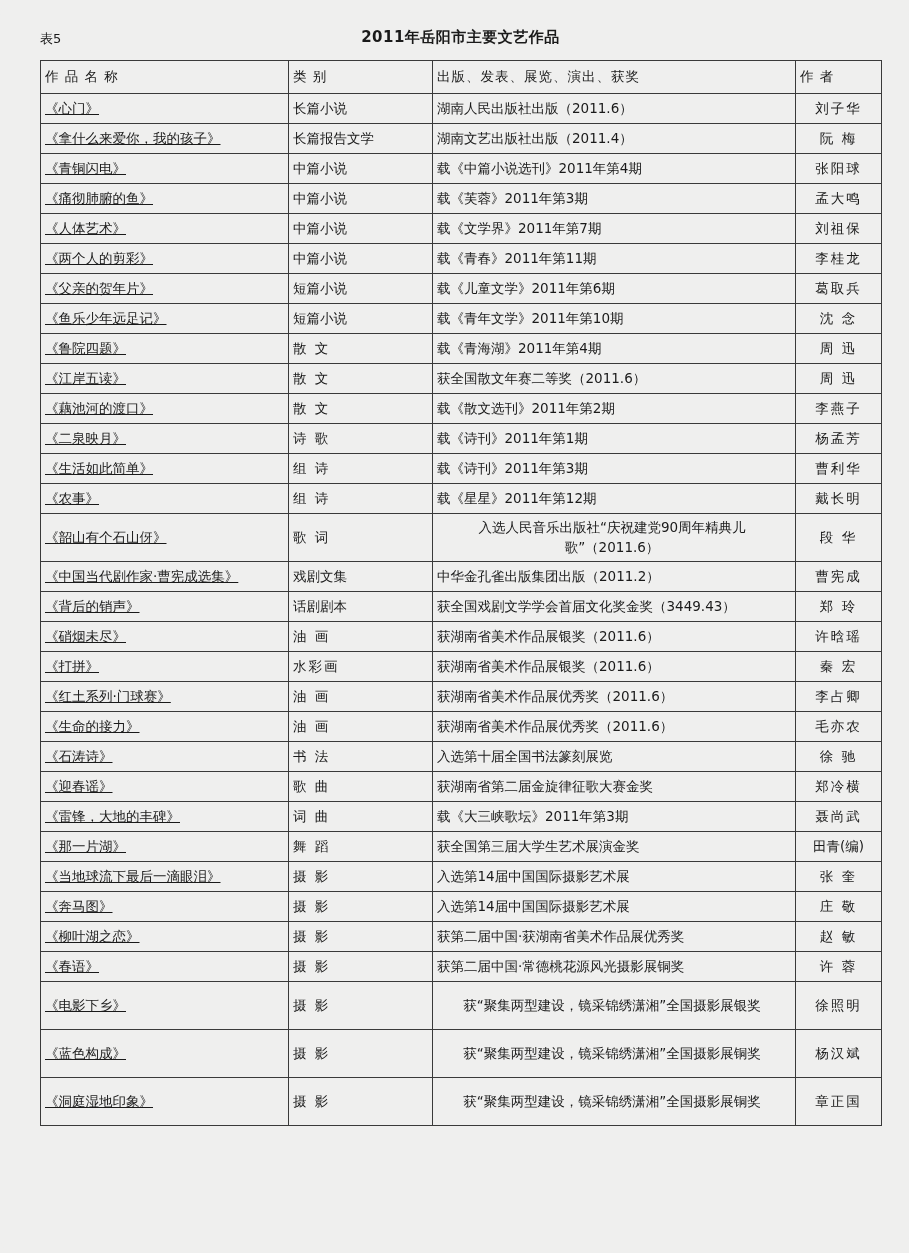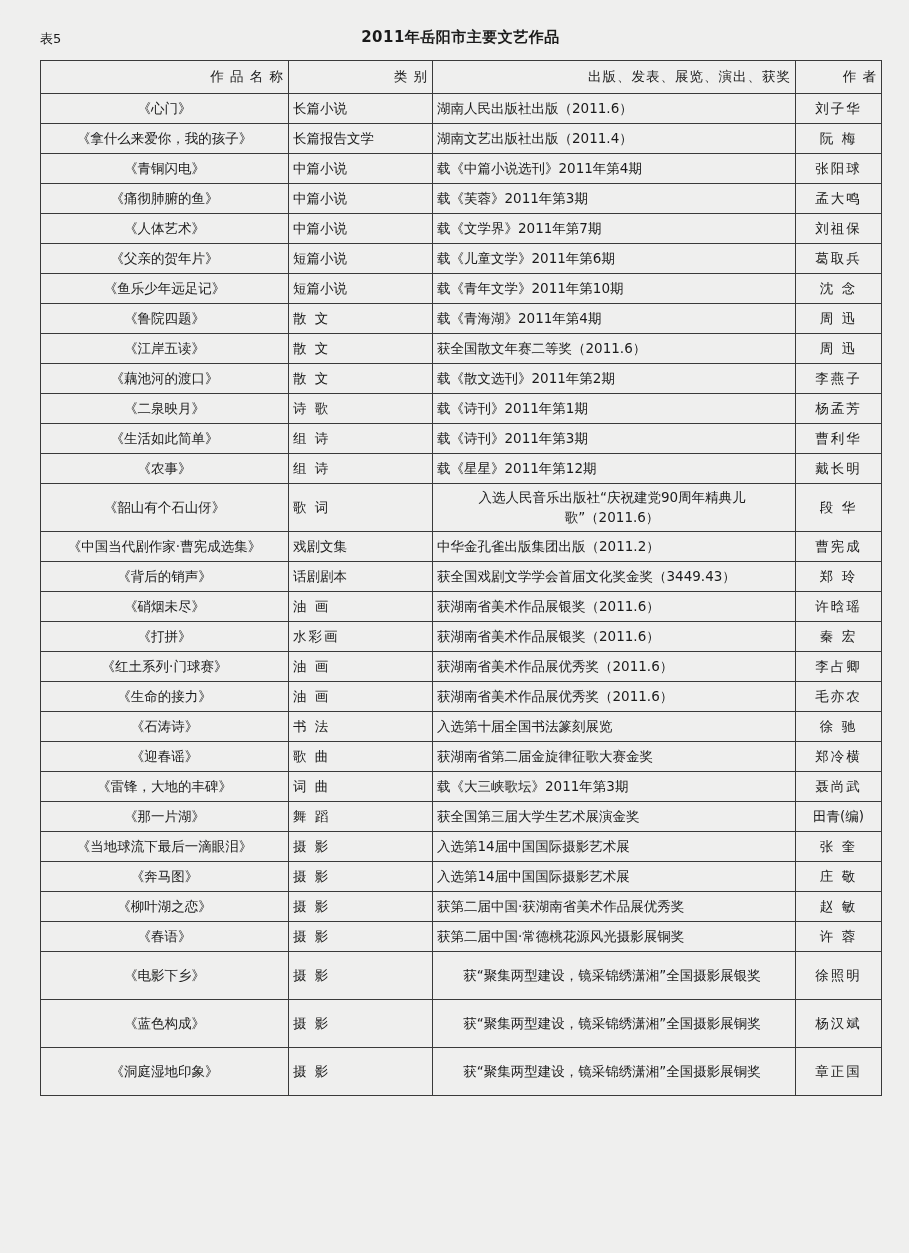--- a/index.html
+++ b/index.html
@@ -51,33 +51,34 @@
   }
   table.main th, table.main td {
     border: 1px solid #3a3a3a;
     font-size: 13.5px;
     font-weight: normal;
     padding: 3px 4px;
     vertical-align: middle;
     line-height: 1.45;
   }
   table.main th {
-    text-align: right;
+    text-align: left;
     height: 26px;
     letter-spacing: 1px;
   }
   col.c-name  { width: 248px; }
   col.c-type  { width: 144px; }
   col.c-pub   { width: 363px; }
   col.c-auth  { width: 86px; }
 
   td.name {
-    text-align: center;
+    text-align: left;
     padding-left: 7px;
     white-space: nowrap;
+    text-decoration: underline;
   }
   td.type {
     letter-spacing: 2px;
   }
   td.type.tight { letter-spacing: 0; }
   td.pub {
     text-align: left;
     padding-left: 7px;
   }
   td.pub.ctr { text-align: center; padding-left: 0; }
@@ -140,20 +141,26 @@
           <td class="pub">载《芙蓉》2011年第3期</td>
           <td class="auth">孟大鸣</td>
         </tr>
         <tr class="r">
           <td class="name">《人体艺术》</td>
           <td class="type tight">中篇小说</td>
           <td class="pub">载《文学界》2011年第7期</td>
           <td class="auth">刘祖保</td>
         </tr>
         <tr class="r">
+          <td class="name">《两个人的剪彩》</td>
+          <td class="type tight">中篇小说</td>
+          <td class="pub">载《青春》2011年第11期</td>
+          <td class="auth">李桂龙</td>
+        </tr>
+        <tr class="r">
           <td class="name">《父亲的贺年片》</td>
           <td class="type tight">短篇小说</td>
           <td class="pub">载《儿童文学》2011年第6期</td>
           <td class="auth">葛取兵</td>
         </tr>
         <tr class="r">
           <td class="name">《鱼乐少年远足记》</td>
           <td class="type tight">短篇小说</td>
           <td class="pub">载《青年文学》2011年第10期</td>
           <td class="auth">沈 念</td>

